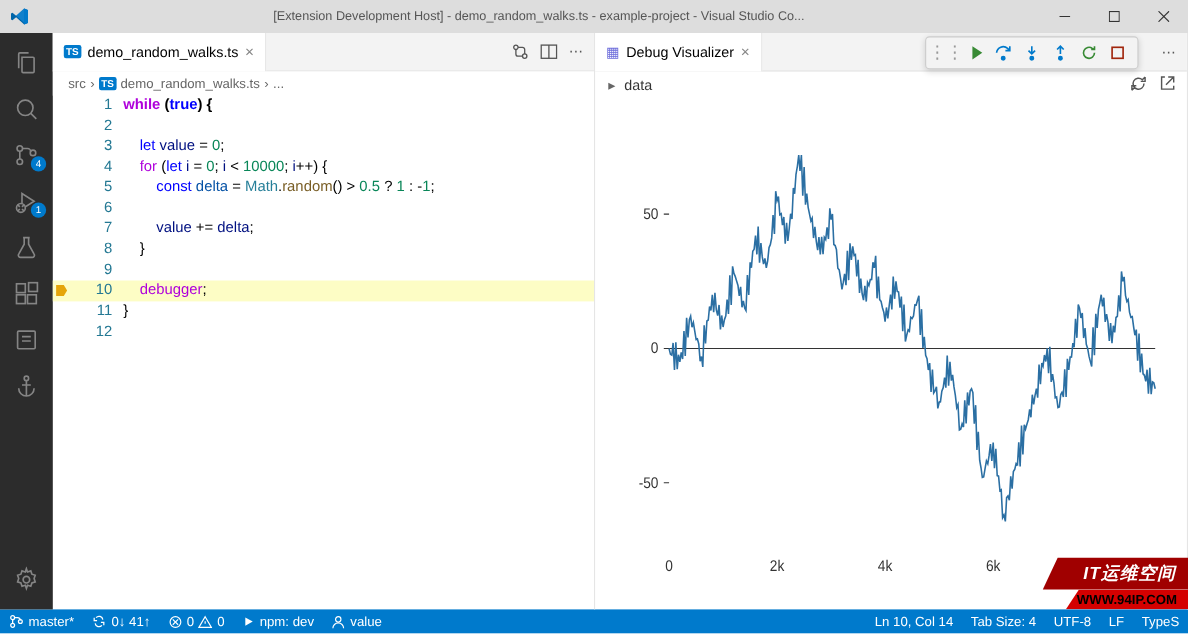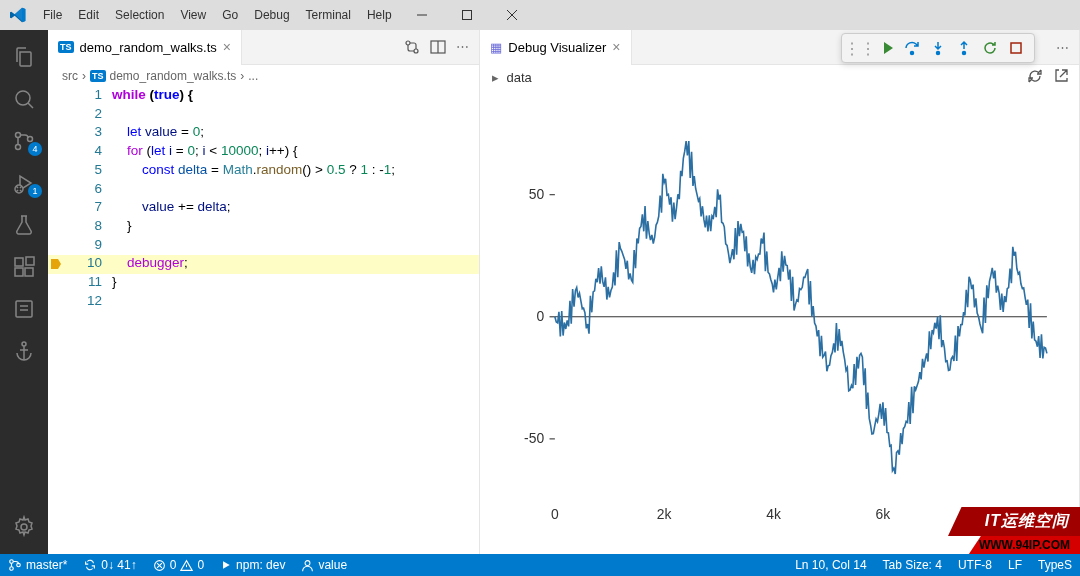--- a/index.html
+++ b/index.html
@@ -10,21 +10,21 @@
 .titlebar .menu div { padding: 0 8px; cursor: pointer; }
 .titlebar .title { flex: 1; text-align: center; color: #555; font-size: 11.5px; }
 .titlebar .winctl { display: flex; }
 .titlebar .winctl div { width: 45px; height: 30px; display: flex; align-items: center; justify-content: center; cursor: pointer; color: #555; }
 .main { display: flex; height: 524px; }
 .activitybar { width: 48px; background: #2c2c2c; display: flex; flex-direction: column; justify-content: space-between; padding: 6px 0; }
 .activitybar .ic { height: 42px; display: flex; align-items: center; justify-content: center; color: #858585; cursor: pointer; position: relative; }
 .badge { position: absolute; background: #007acc; color: #fff; border-radius: 8px; font-size: 9px; min-width: 14px; height: 14px; display: flex; align-items: center; justify-content: center; bottom: 6px; right: 6px; padding: 0 3px; }
 .editor-area { flex: 1; display: flex; }
 .pane { display: flex; flex-direction: column; border-right: 1px solid #e5e5e5; }
-.pane.left { width: 432px; }
+.pane.left { width: 493px; }
 .pane.right { flex: 1; position: relative; }
 .tabbar { height: 35px; display: flex; align-items: center; background: #f3f3f3; border-bottom: 1px solid #e5e5e5; font-size: 13px; }
 .tab { height: 35px; display: flex; align-items: center; padding: 0 10px; background: #fff; border-right: 1px solid #e5e5e5; gap: 6px; cursor: pointer; }
 .tab .close { color: #888; font-size: 14px; }
 .tabbar .spacer { flex: 1; }
 .tabbar .actions { display: flex; gap: 10px; padding: 0 10px; color: #555; }
 .breadcrumb { height: 22px; font-size: 12px; color: #666; display: flex; align-items: center; padding: 0 14px; gap: 4px; background: #fff; }
 .code { font-family: Consolas, monospace; font-size: 13.5px; position: relative; flex: 1; }
 .lineno { position: absolute; left: 22px; width: 32px; text-align: right; color: #237893; }
 .codetxt { position: absolute; left: 64px; white-space: pre; }
@@ -56,30 +56,21 @@
 <body>
 
 <div class="titlebar">
   <div class="logo">
     <svg width="16" height="16" viewBox="0 0 24 24">
         <path fill="#0065A9" d="M23 3l-5-2-11 10L2 7 0 8v8l2 1 5-4 11 10 5-2V3z"></path>
         <path fill="#007ACC" d="M23 3l-5-2v22l5-2V3z"></path>
         <path fill="#1F9CF0" d="M18 1L7 11l11 10V1z" opacity=".5"></path>
       </svg>
   </div>
-  <div class="menu" id="menu">
-      <div>File</div>
-      <div>Edit</div>
-      <div>Selection</div>
-      <div>View</div>
-      <div>Go</div>
-      <div>Debug</div>
-      <div>Terminal</div>
-      <div>Help</div>
-    </div>
+  <div class="title">[Extension Development Host] - demo_random_walks.ts - example-project - Visual Studio Co...</div>
   <div class="winctl">
     <div>
         <svg width="10" height="10">
           <line x1="0" y1="5" x2="10" y2="5" stroke="#333"></line>
         </svg>
       </div>
     <div>
         <svg width="10" height="10">
           <rect x="0.5" y="0.5" width="9" height="9" fill="none" stroke="#333"></rect>
         </svg>

